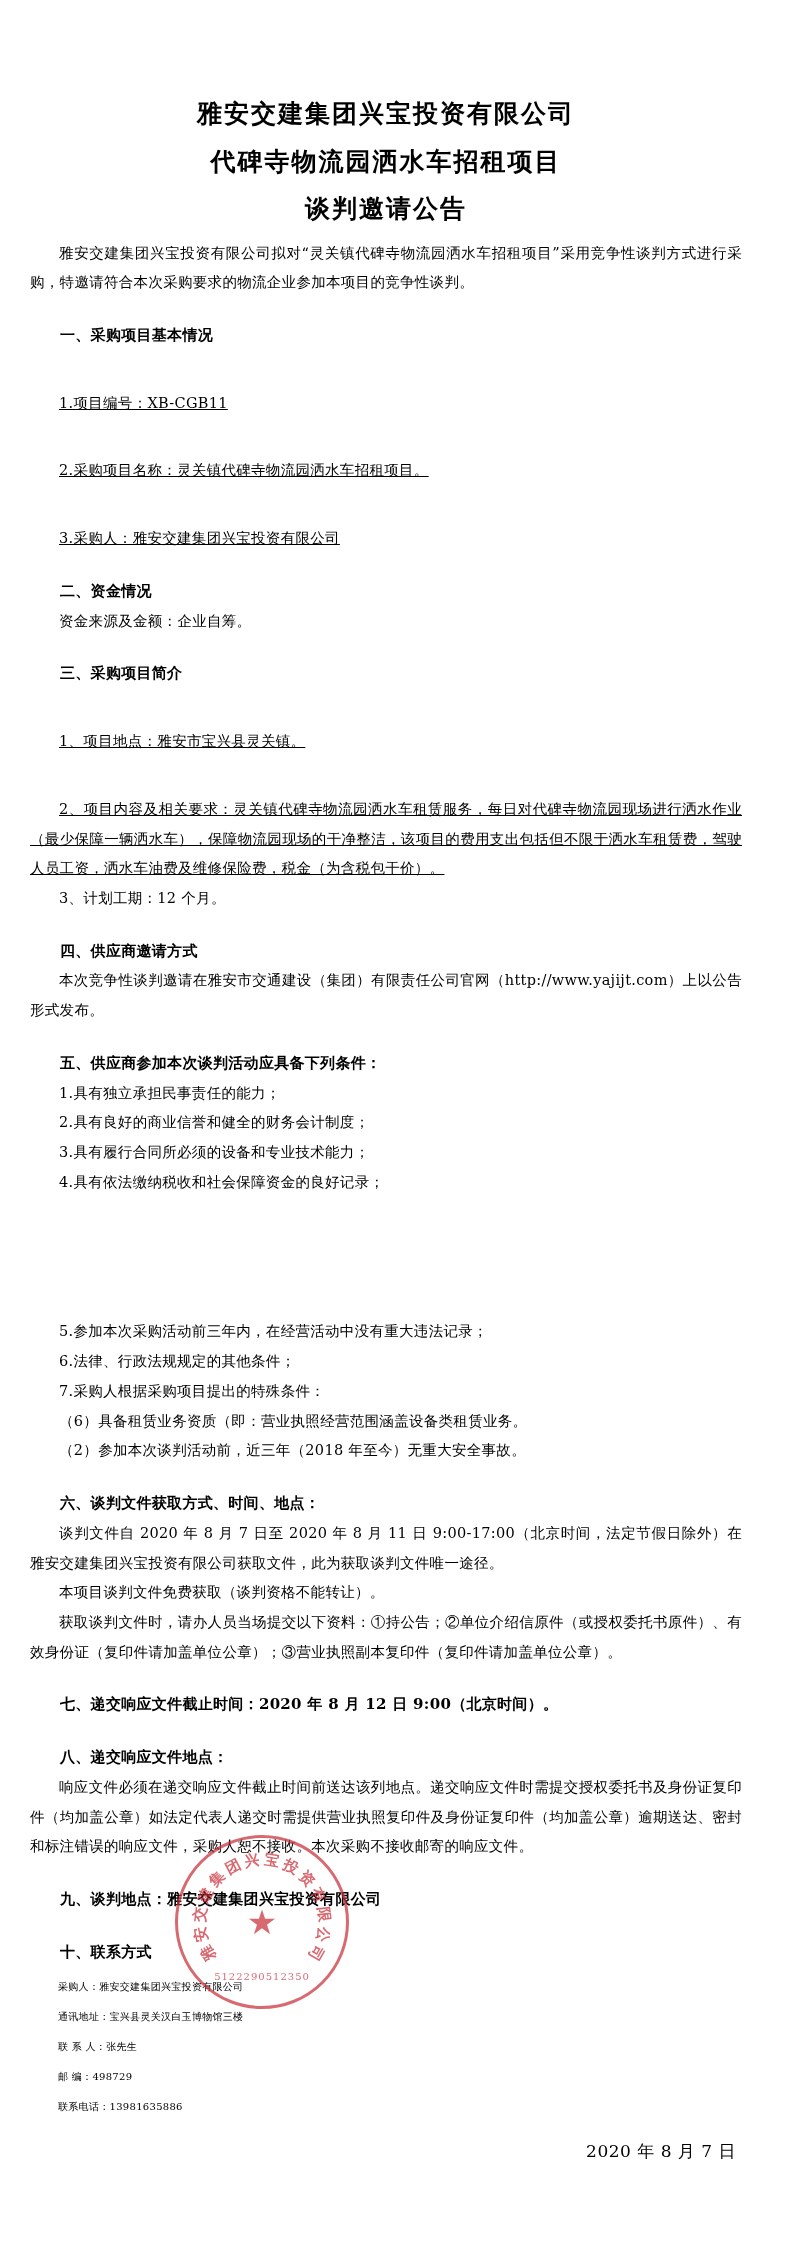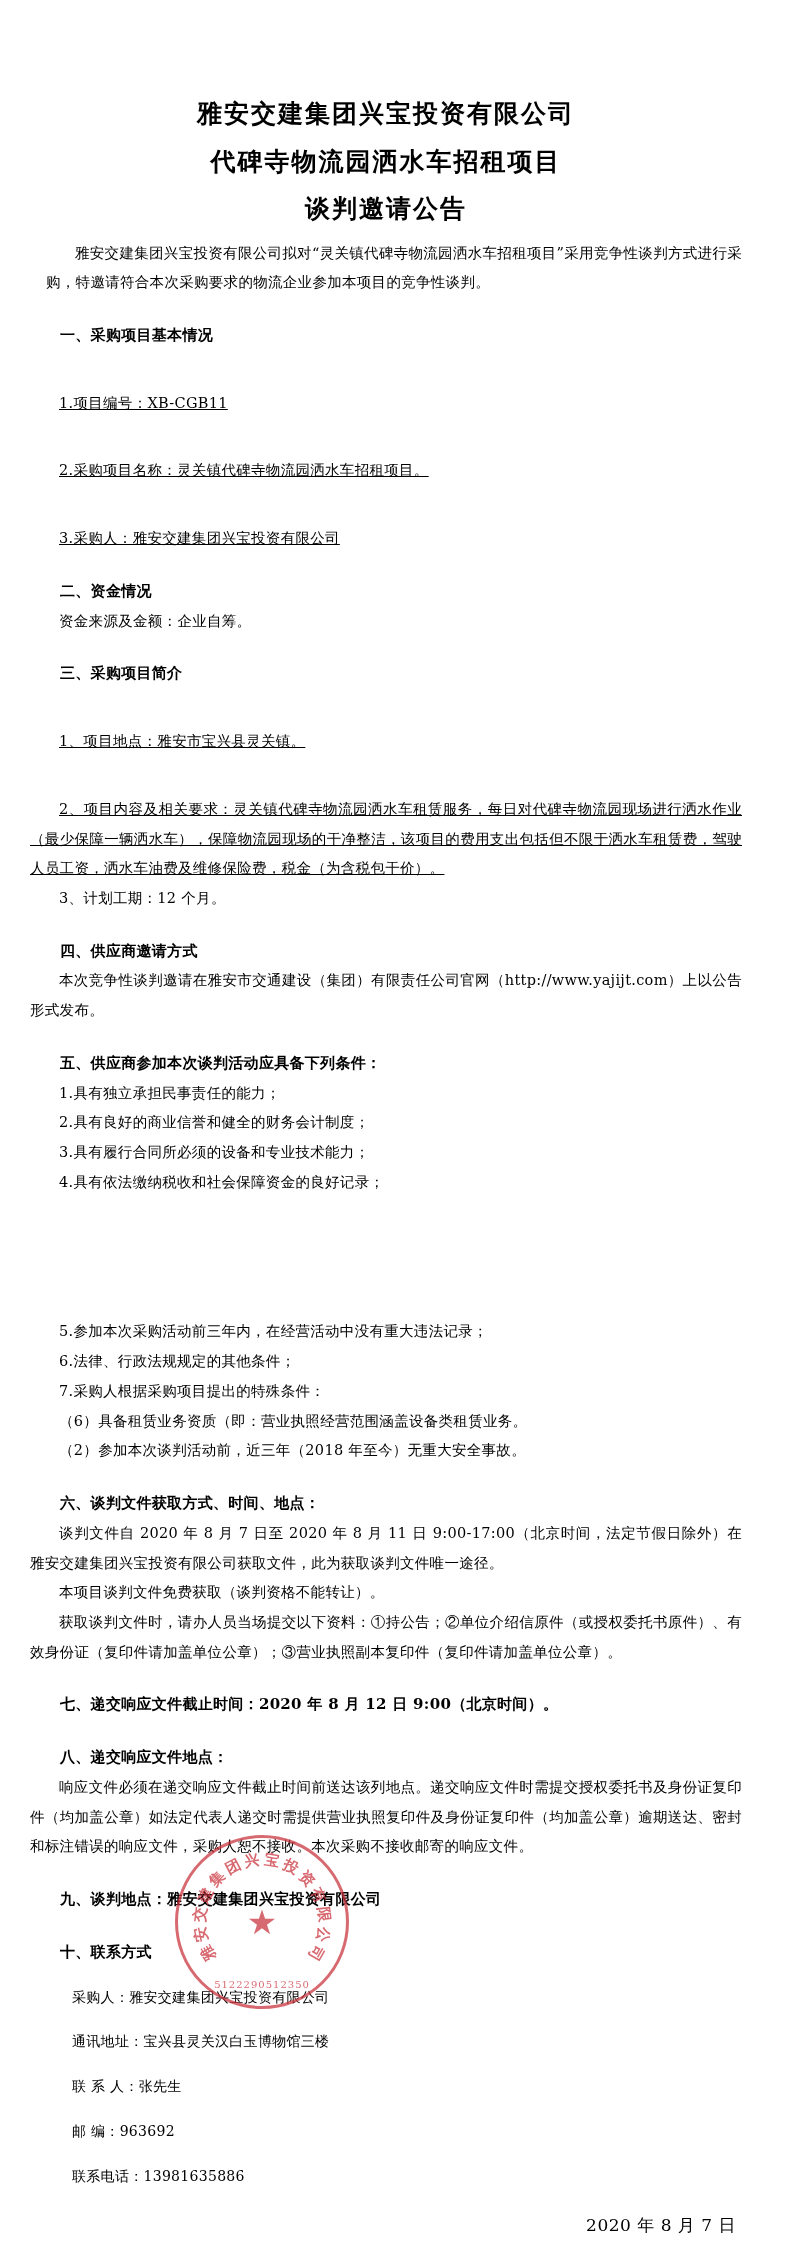--- a/index.html
+++ b/index.html
@@ -30,21 +30,21 @@
     font-weight: bold;
     letter-spacing: 2px;
     line-height: 1.9;
     font-family: "DejaVu Serif", "Liberation Serif", serif;
   }
   .para {
     font-size: 14.5px;
     line-height: 2.05;
     text-indent: 2em;
     text-align: justify;
-    margin: 6px 0 0 16px;
+    margin: 6px 0 0 0;
     letter-spacing: 0.3px;
   }
   .section-heading {
     font-size: 15px;
     font-weight: bold;
     line-height: 2.05;
     text-indent: 2em;
     margin: 22px 0 0 0;
     letter-spacing: 0.3px;
   }
@@ -57,24 +57,24 @@
     text-align: justify;
   }
   .u {
     text-decoration: underline;
     margin-top: 38px;
   }
   .spacer-big {
     height: 120px;
   }
   .contact-line {
-    font-size: 14px;
+    font-size: 10px;
     line-height: 2.2;
     text-indent: 2em;
-    margin: 14px;
+    margin: 8px;
     letter-spacing: 0.3px;
   }
   .date-line {
     font-size: 17px;
     text-align: right;
     margin-top: 22px;
     padding-right: 6px;
     letter-spacing: 0.5px;
   }
   .stamp {
@@ -110,21 +110,21 @@
     left: 50%;
     top: 50%;
     font-size: 15px;
     font-weight: bold;
     transform-origin: 0 0;
     white-space: nowrap;
   }
   .stamp .stamp-bottom {
     position: absolute;
     width: 100%;
-    bottom: 16px;
+    bottom: 24px;
     text-align: center;
     font-size: 10px;
     letter-spacing: 1px;
   }
 </style>
 </head>
 <body>
 
 <div class="page">
 
@@ -176,21 +176,21 @@
   <div class="section-heading">八、递交响应文件地点：</div>
   <p class="item">响应文件必须在递交响应文件截止时间前送达该列地点。递交响应文件时需提交授权委托书及身份证复印件（均加盖公章）如法定代表人递交时需提供营业执照复印件及身份证复印件（均加盖公章）逾期送达、密封和标注错误的响应文件，采购人恕不接收。本次采购不接收邮寄的响应文件。</p>
 
   <div class="section-heading">九、谈判地点：雅安交建集团兴宝投资有限公司</div>
 
   <div class="section-heading">十、联系方式</div>
 
   <p class="contact-line">采购人：雅安交建集团兴宝投资有限公司</p>
   <p class="contact-line">通讯地址：宝兴县灵关汉白玉博物馆三楼</p>
   <p class="contact-line">联 系 人：张先生</p>
-  <p class="contact-line">邮    编：963692</p>
+  <p class="contact-line">邮    编：498729</p>
   <p class="contact-line">联系电话：13981635886</p>
 
   <div class="date-line">2020 年 8 月 7 日</div>
 
   <div class="stamp">
     <div class="stamp-text" id="sealRing">
         <span style="transform: rotate(-120deg) translate(0px, -62px) rotate(0deg) translate(-50%, -50%);">雅</span>
         <span style="transform: rotate(-101.538deg) translate(0px, -62px) rotate(0deg) translate(-50%, -50%);">安</span>
         <span style="transform: rotate(-83.0769deg) translate(0px, -62px) rotate(0deg) translate(-50%, -50%);">交</span>
         <span style="transform: rotate(-64.6154deg) translate(0px, -62px) rotate(0deg) translate(-50%, -50%);">建</span>

